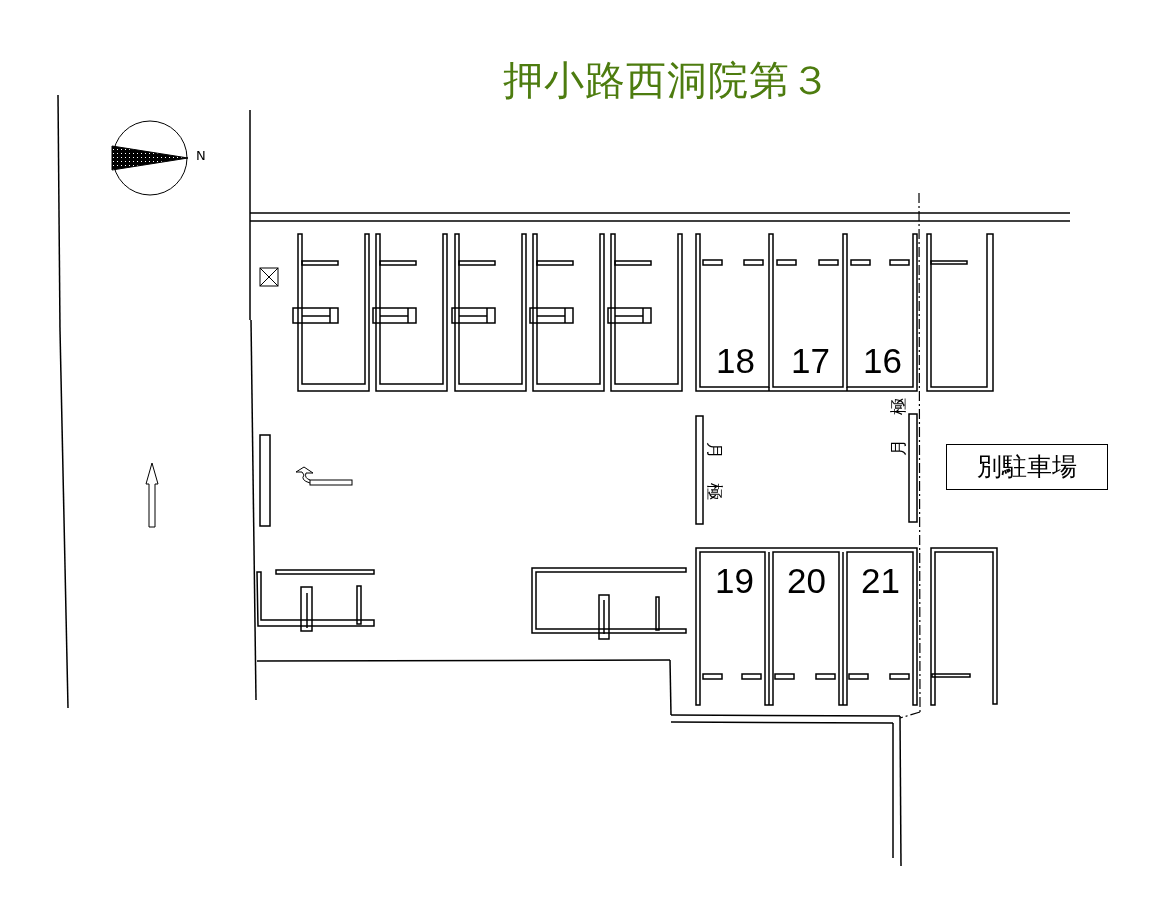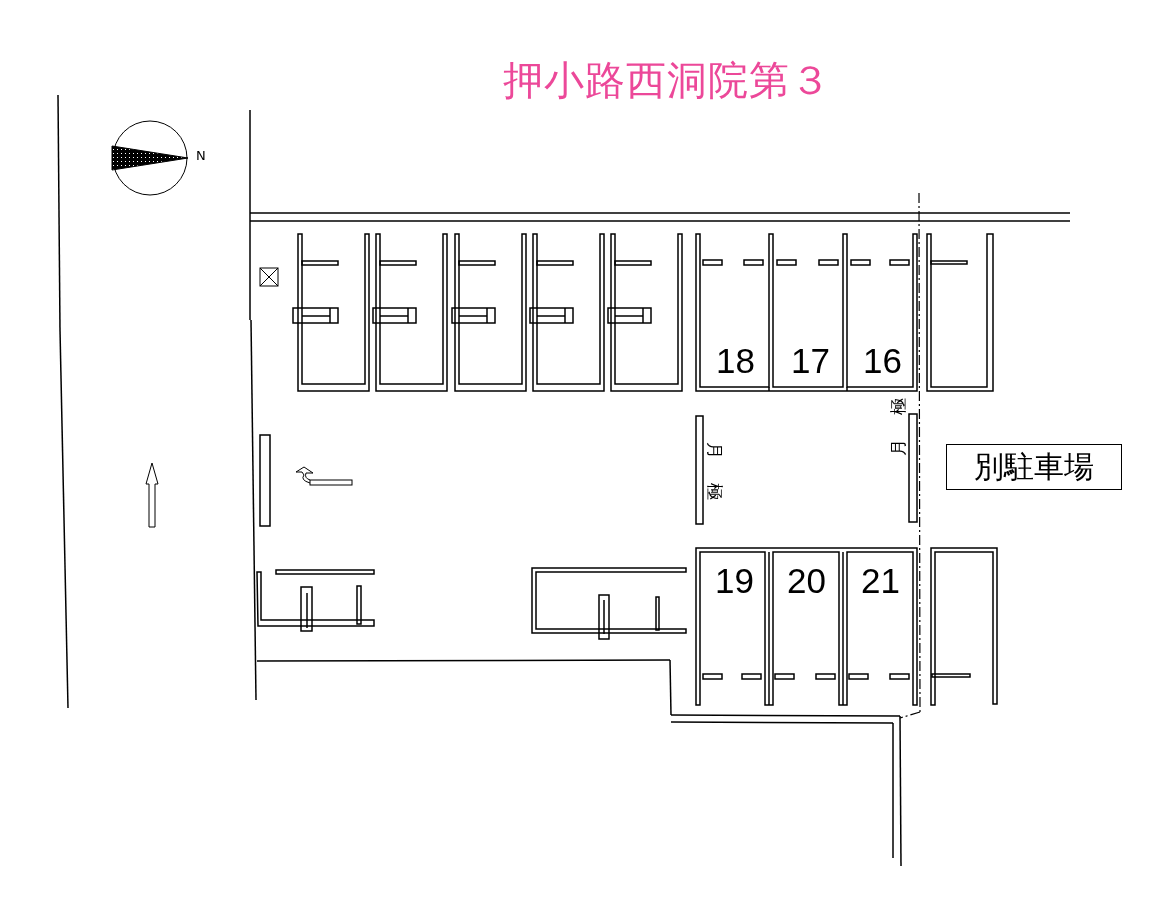--- a/index.html
+++ b/index.html
@@ -1,24 +1,24 @@
 <!DOCTYPE html>
 <html><head>
 <meta charset="utf-8">
 <style>
   html, body { margin: 0; padding: 0; background: #ffffff; }
   body { width: 1166px; height: 901px; position: relative; overflow: hidden;
          font-family: "DejaVu Sans", "Liberation Sans", sans-serif; }
   #map { position: absolute; left: 0; top: 0; }
-  .title { position: absolute; left: 503px; top: 52px; font-size: 40px; color: #ec4899;
+  .title { position: absolute; left: 503px; top: 52px; font-size: 40px; color: #4d7c0f;
            letter-spacing: 1px; white-space: nowrap; line-height: 56px; }
   .lbl { font-family: "DejaVu Sans", "Liberation Sans", sans-serif; fill: #000; }
   .num { font-size: 35px; font-family: "Liberation Sans", "DejaVu Sans", sans-serif; }
-  .separate-lot { position: absolute; left: 946px; top: 444px; width: 176px; height: 46px;
-                  border: 1.5px solid #000; box-sizing: border-box; font-size: 30px;
+  .separate-lot { position: absolute; left: 946px; top: 444px; width: 162px; height: 46px;
+                  border: 1.5px solid #000; box-sizing: border-box; font-size: 25px;
                   text-align: center; line-height: 44px; background: #fff; }
   .north { position: absolute; left: 196px; top: 148px; font-size: 13px; }
 </style>
 </head>
 <body>
 
 <div class="title">押小路西洞院第３</div>
 <div class="north">N</div>
 <div class="separate-lot">別駐車場</div>
 

